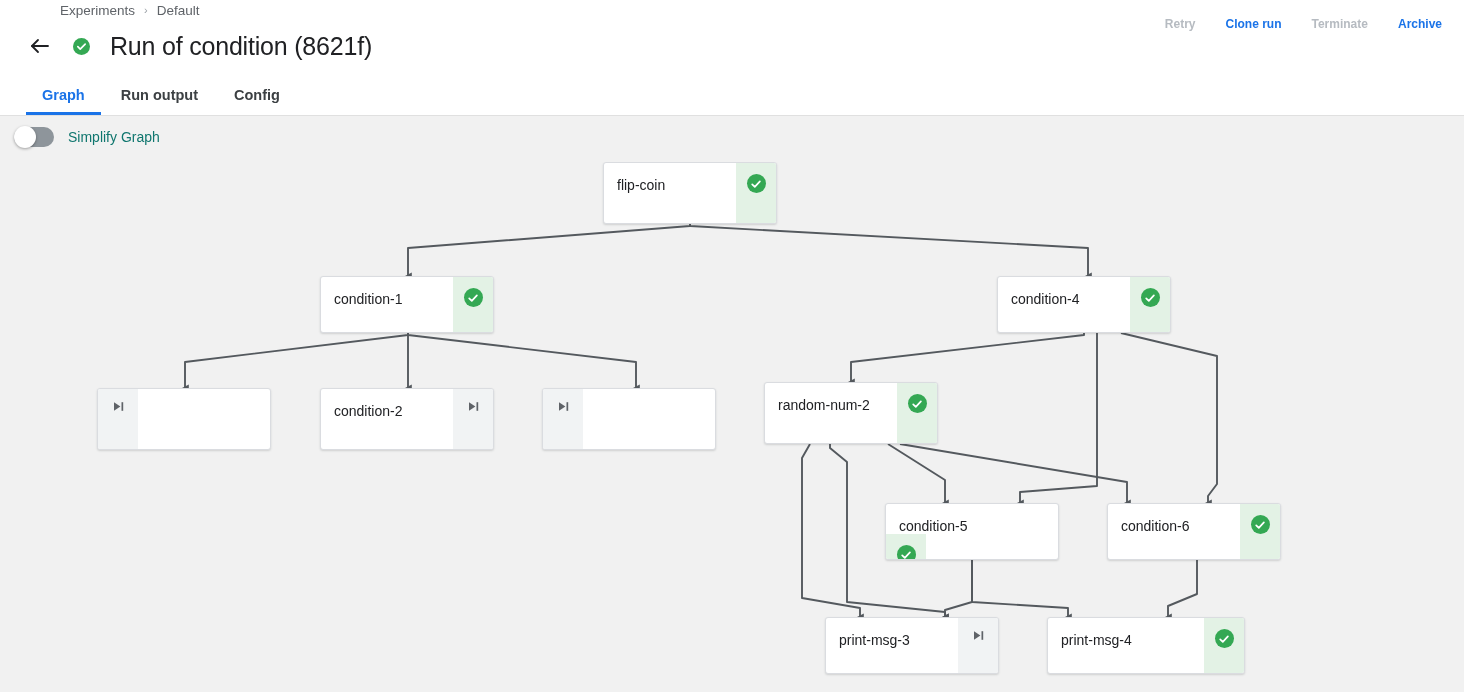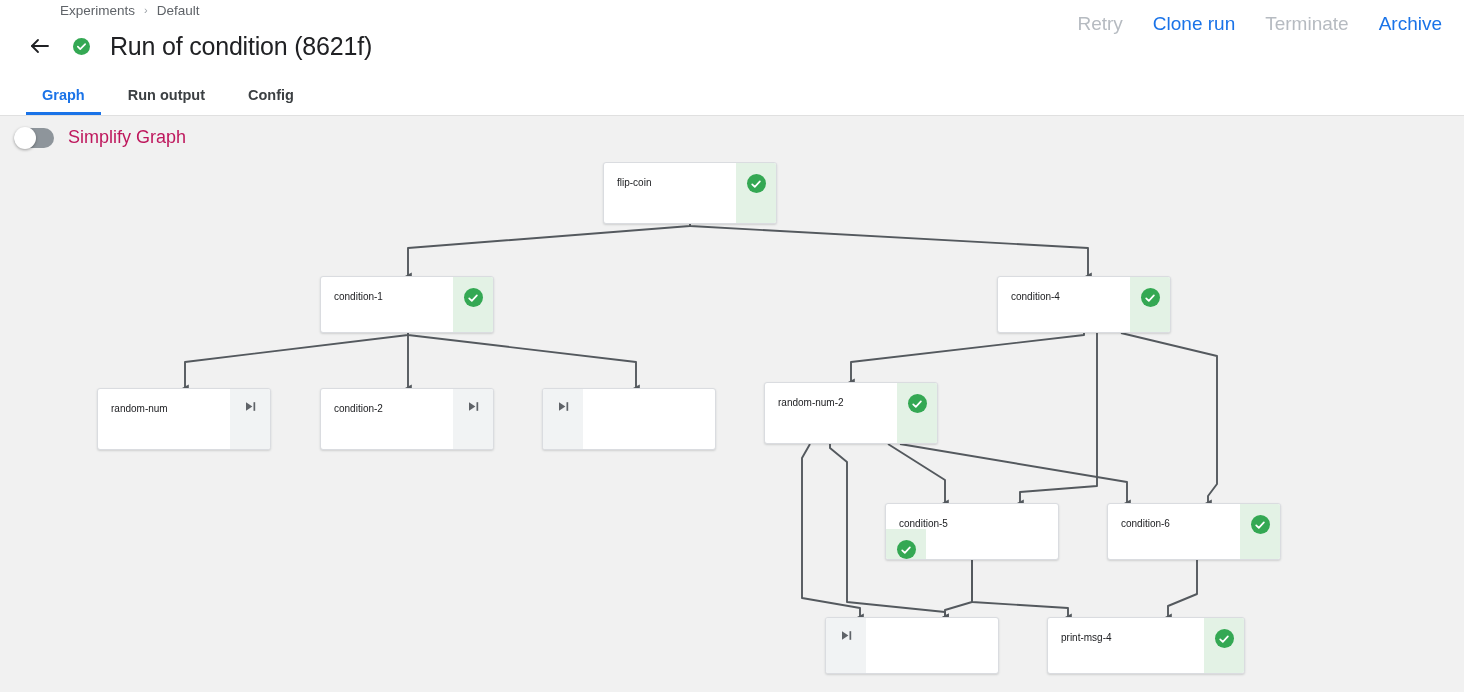--- a/index.html
+++ b/index.html
@@ -34,32 +34,32 @@
   .status-dot{
     width:30px;height:32px;display:flex;align-items:center;justify-content:center;
   }
   .page-title{
     font-size:25px;font-weight:400;color:#202124;letter-spacing:-.2px;
     white-space:nowrap;
   }
   .actions{
     position:absolute;right:22px;top:10px;height:28px;
     display:flex;align-items:center;gap:30px;
-    font-size:19px;font-weight:normal;
+    font-size:12px;font-weight:bold;
   }
   .action{white-space:nowrap;}
   .action.enabled{color:#1a73e8;cursor:pointer;text-align:right;}
   .action.disabled{color:#b6bbc1;cursor:default;}
 
   .tabs-bar{
     position:absolute;left:0;top:72px;width:1464px;height:44px;
     background:#ffffff;border-bottom:1px solid #e0e0e0;box-sizing:border-box;
   }
   .tabs{
-    position:absolute;left:26px;bottom:0;height:44px;display:flex;align-items:flex-end;gap:11px;
+    position:absolute;left:26px;bottom:0;height:44px;display:flex;align-items:flex-end;gap:4px;
   }
   .tab{
     font-size:14.5px;font-weight:bold;color:#3c4043;
     padding:0 16px 9px 16px;cursor:pointer;white-space:nowrap;
     border-bottom:3px solid transparent;
   }
   .tab.active{color:#1a73e8;border-bottom:3px solid #1a73e8;}
 
   .toolbar{
     position:absolute;left:0;top:117px;width:1464px;height:45px;
@@ -69,36 +69,36 @@
     position:absolute;left:14px;top:10px;display:flex;align-items:center;gap:14px;
   }
   .toggle{
     width:40px;height:20px;border-radius:10px;background:#8e959b;position:relative;
     cursor:pointer;flex:none;
   }
   .toggle .knob{
     position:absolute;left:0px;top:-1px;width:22px;height:22px;border-radius:50%;
     background:#ffffff;box-shadow:0 1px 3px rgba(0,0,0,.35);
   }
-  .toggle-label{font-size:18px;color:#be185d;}
+  .toggle-label{font-size:14px;color:#0f766e;}
 
   .canvas{
     position:absolute;left:0;top:162px;width:1464px;height:530px;
     background:#f1f1f1;overflow:hidden;
   }
   #edge-layer{position:absolute;left:0;top:0;width:1464px;height:530px;}
 
   .node{
     position:absolute;box-sizing:border-box;
     background:#ffffff;border:1px solid #dadce0;border-radius:3px;
     box-shadow:0 1px 2px rgba(60,64,67,.18);
     display:flex;cursor:pointer;overflow:hidden;
   }
   .node .label{
-    flex:1;font-size:10px;color:#202124;padding:14px 0 0 13px;white-space:nowrap;
+    flex:1;font-size:14px;color:#202124;padding:14px 0 0 13px;white-space:nowrap;
   }
   .node .strip{
     width:40px;display:flex;align-items:flex-start;justify-content:center;
     padding-top:11px;box-sizing:border-box;
   }
   .node.succeeded .strip{background:#e3f2e5;}
   .node.skipped .strip{background:#f1f3f4;}
   .check{
     width:19px;height:19px;border-radius:50%;background:#34a853;
     display:flex;align-items:center;justify-content:center;flex:none;
@@ -211,21 +211,20 @@
         <div class="label">condition-4</div>
         <div class="strip">
           <span class="check">
             <svg width="12" height="12" viewBox="0 0 12 12">
               <path d="M2.2 6.3 L4.8 8.9 L9.9 3.4" fill="none" stroke="#ffffff" stroke-width="1.7" stroke-linecap="round" stroke-linejoin="round"></path>
             </svg>
           </span>
         </div>
       </div>
       <div class="node skipped" style="left: 97px; top: 226px; width: 174px; height: 62px;">
-        <div class="label">random-num</div>
         <div class="strip">
           <span class="skip-glyph"><svg width="13" height="13" viewBox="0 0 13 13">
               <path d="M2 2.2 L8.4 6.5 L2 10.8 Z" fill="#5f6368"></path>
               <rect x="9.5" y="2.2" width="1.7" height="8.6" fill="#5f6368"></rect>
             </svg></span>
         </div>
       </div>
       <div class="node skipped" style="left: 320px; top: 226px; width: 174px; height: 62px;">
         <div class="label">condition-2</div>
         <div class="strip">
@@ -267,20 +266,21 @@
         <div class="label">condition-6</div>
         <div class="strip">
           <span class="check">
             <svg width="12" height="12" viewBox="0 0 12 12">
               <path d="M2.2 6.3 L4.8 8.9 L9.9 3.4" fill="none" stroke="#ffffff" stroke-width="1.7" stroke-linecap="round" stroke-linejoin="round"></path>
             </svg>
           </span>
         </div>
       </div>
       <div class="node skipped" style="left: 825px; top: 455px; width: 174px; height: 57px;">
+        <div class="label">print-msg-3</div>
         <div class="strip">
           <span class="skip-glyph"><svg width="13" height="13" viewBox="0 0 13 13">
               <path d="M2 2.2 L8.4 6.5 L2 10.8 Z" fill="#5f6368"></path>
               <rect x="9.5" y="2.2" width="1.7" height="8.6" fill="#5f6368"></rect>
             </svg></span>
         </div>
       </div>
       <div class="node succeeded" style="left: 1047px; top: 455px; width: 198px; height: 57px;">
         <div class="label">print-msg-4</div>
         <div class="strip">

